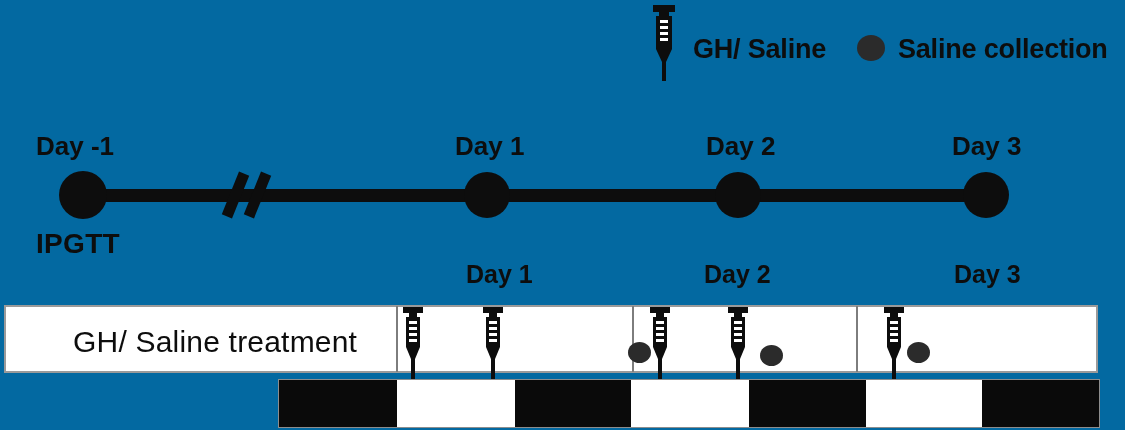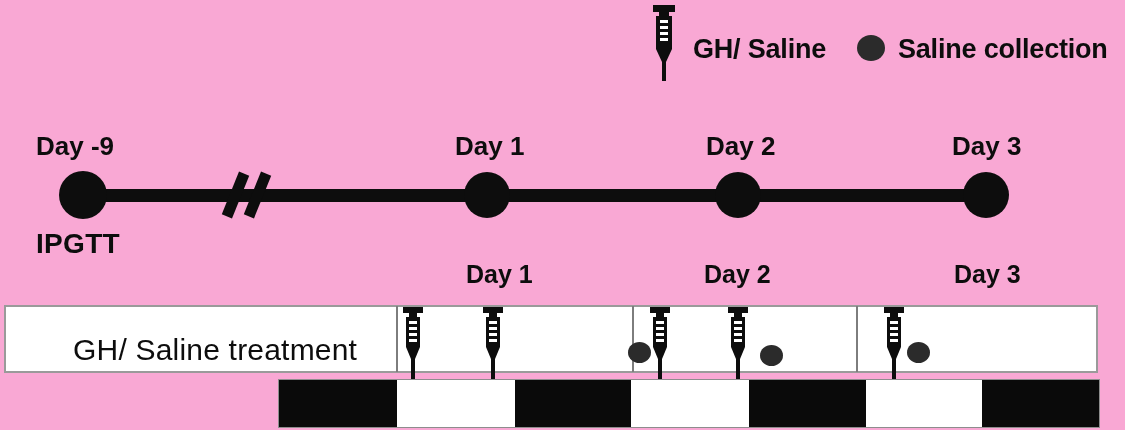--- a/index.html
+++ b/index.html
@@ -7,38 +7,38 @@
     padding: 0;
     background: #ffffff;
   }
   body {
     font-family: "Liberation Sans", sans-serif;
   }
   #figure {
     position: relative;
     width: 1125px;
     height: 430px;
-    background: #f9a8d4;
+    background: #0369a1;
     overflow: hidden;
   }
   .abs { position: absolute; }
 
   
   .lbl {
     font-family: "Liberation Sans", sans-serif;
     font-weight: bold;
     color: #0d0d0d;
     white-space: nowrap;
     line-height: 1;
   }
   .legend-text { font-size: 27px; letter-spacing: -0.2px; }
   .day-top     { font-size: 26px; }
   .day-mid     { font-size: 25px; }
   .ipgtt       { font-size: 28px; letter-spacing: 0.3px; }
-  .treat-text  { font-size: 30px; font-weight: normal; letter-spacing: 0.2px; margin-top: 8px; }
+  .treat-text  { font-size: 30px; font-weight: normal; letter-spacing: 0.2px; }
 
   
   .tl-line {
     background: #0d0d0d;
     height: 13px;
   }
   .tl-dot {
     background: #0d0d0d;
     border-radius: 50%;
   }
@@ -104,21 +104,21 @@
 
     <span class="abs lbl legend-text" style="left:48px; top:34px;">GH/ Saline</span>
 
     <span class="abs legend-dot" style="left:212px; top:33px; width:28px; height:26px;"></span>
 
     <span class="abs lbl legend-text" style="left:253px; top:34px;">Saline collection</span>
   </div>
 
   <div class="abs" style="left:0; top:125px; width:1125px; height:130px;">
 
-    <span class="abs lbl day-top" style="left:36px; top:8px;">Day -9</span>
+    <span class="abs lbl day-top" style="left:36px; top:8px;">Day -1</span>
     <span class="abs lbl day-top" style="left:455px; top:8px;">Day 1</span>
     <span class="abs lbl day-top" style="left:706px; top:8px;">Day 2</span>
     <span class="abs lbl day-top" style="left:952px; top:8px;">Day 3</span>
 
     <div class="abs tl-line" style="left:83px; top:64px; width:904px;"></div>
 
     <div class="abs" style="left:228px; top:47px; width:44px; height:48px;">
       <div class="abs break-slash" style="left:2px;  top:0;"></div>
       <div class="abs break-slash" style="left:24px; top:0;"></div>
     </div>

